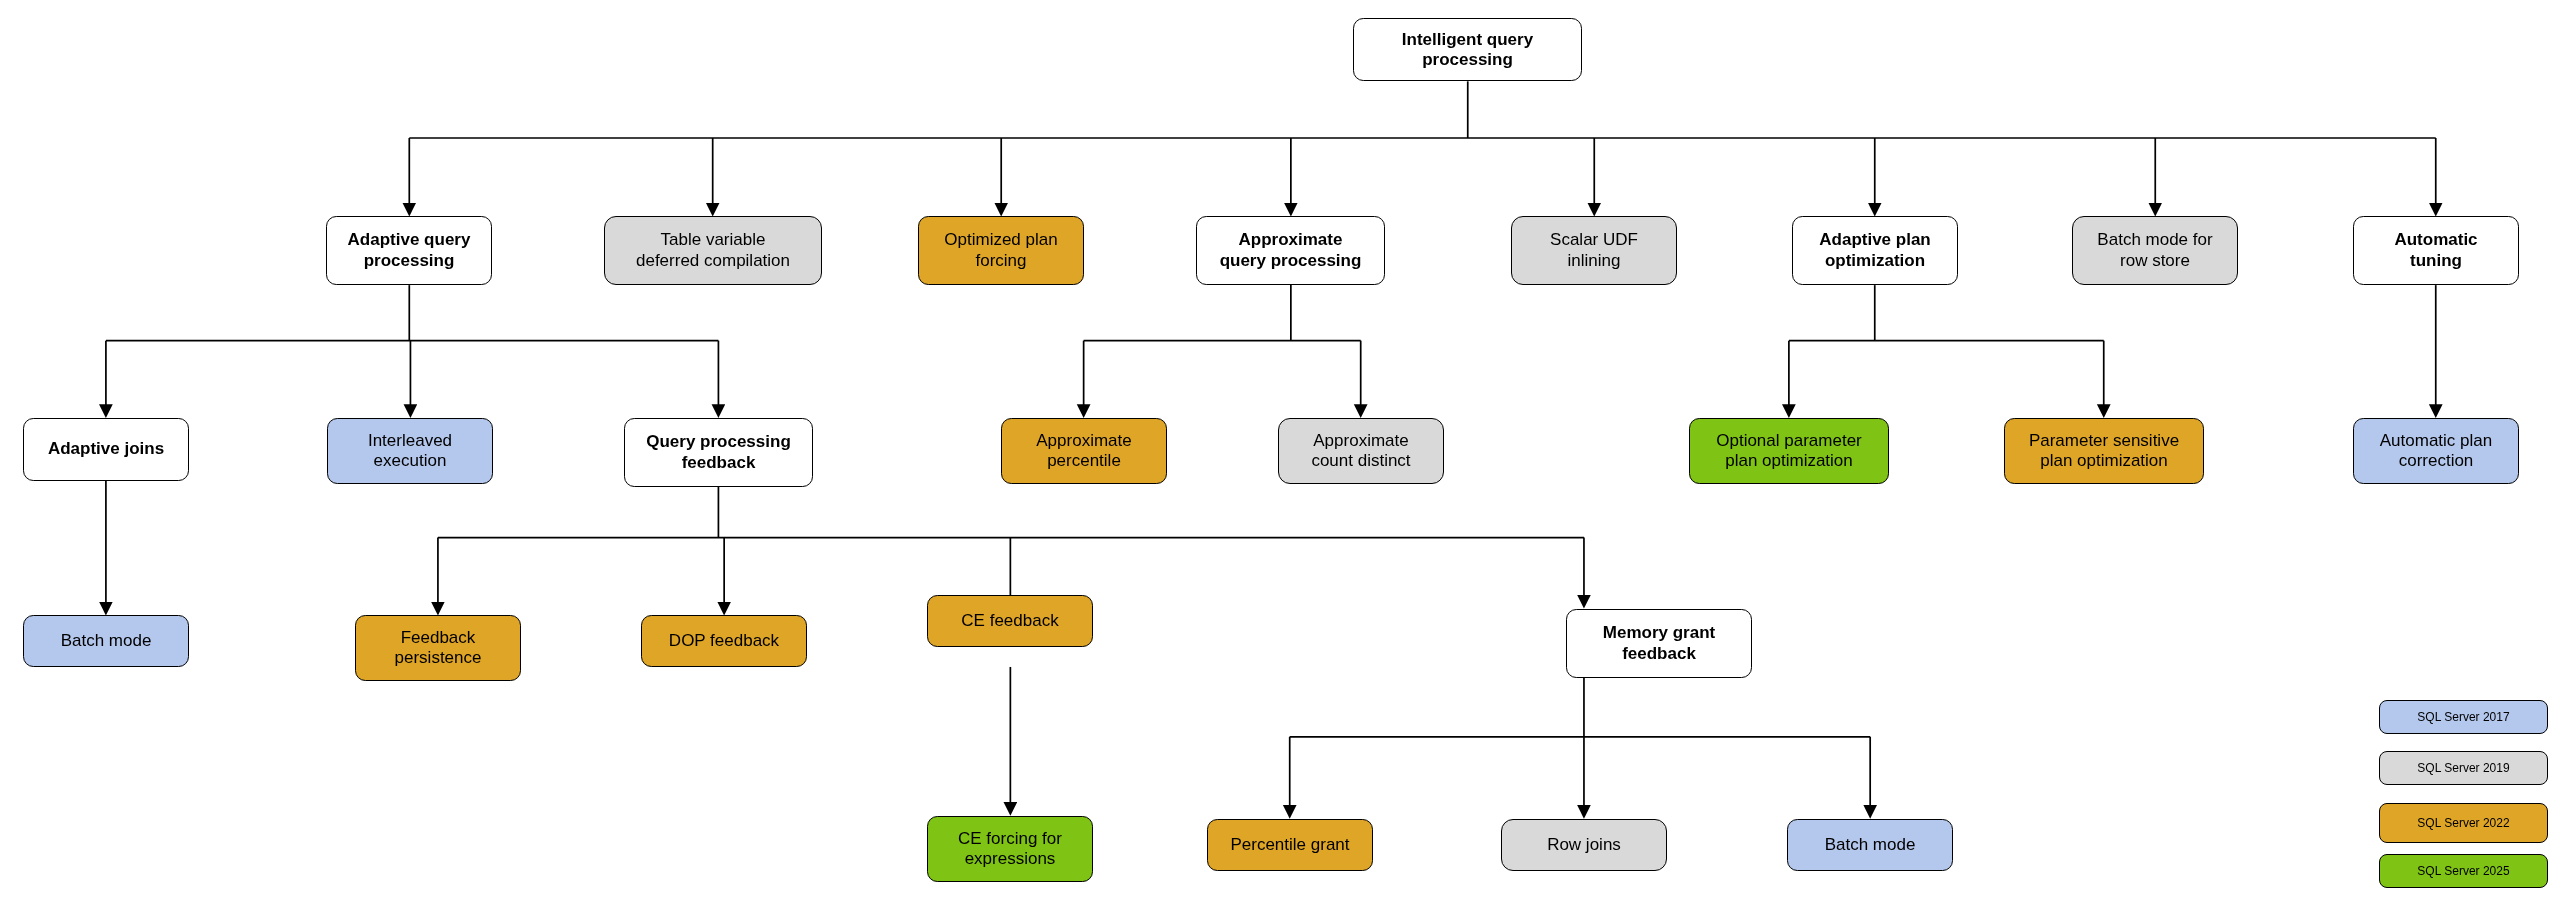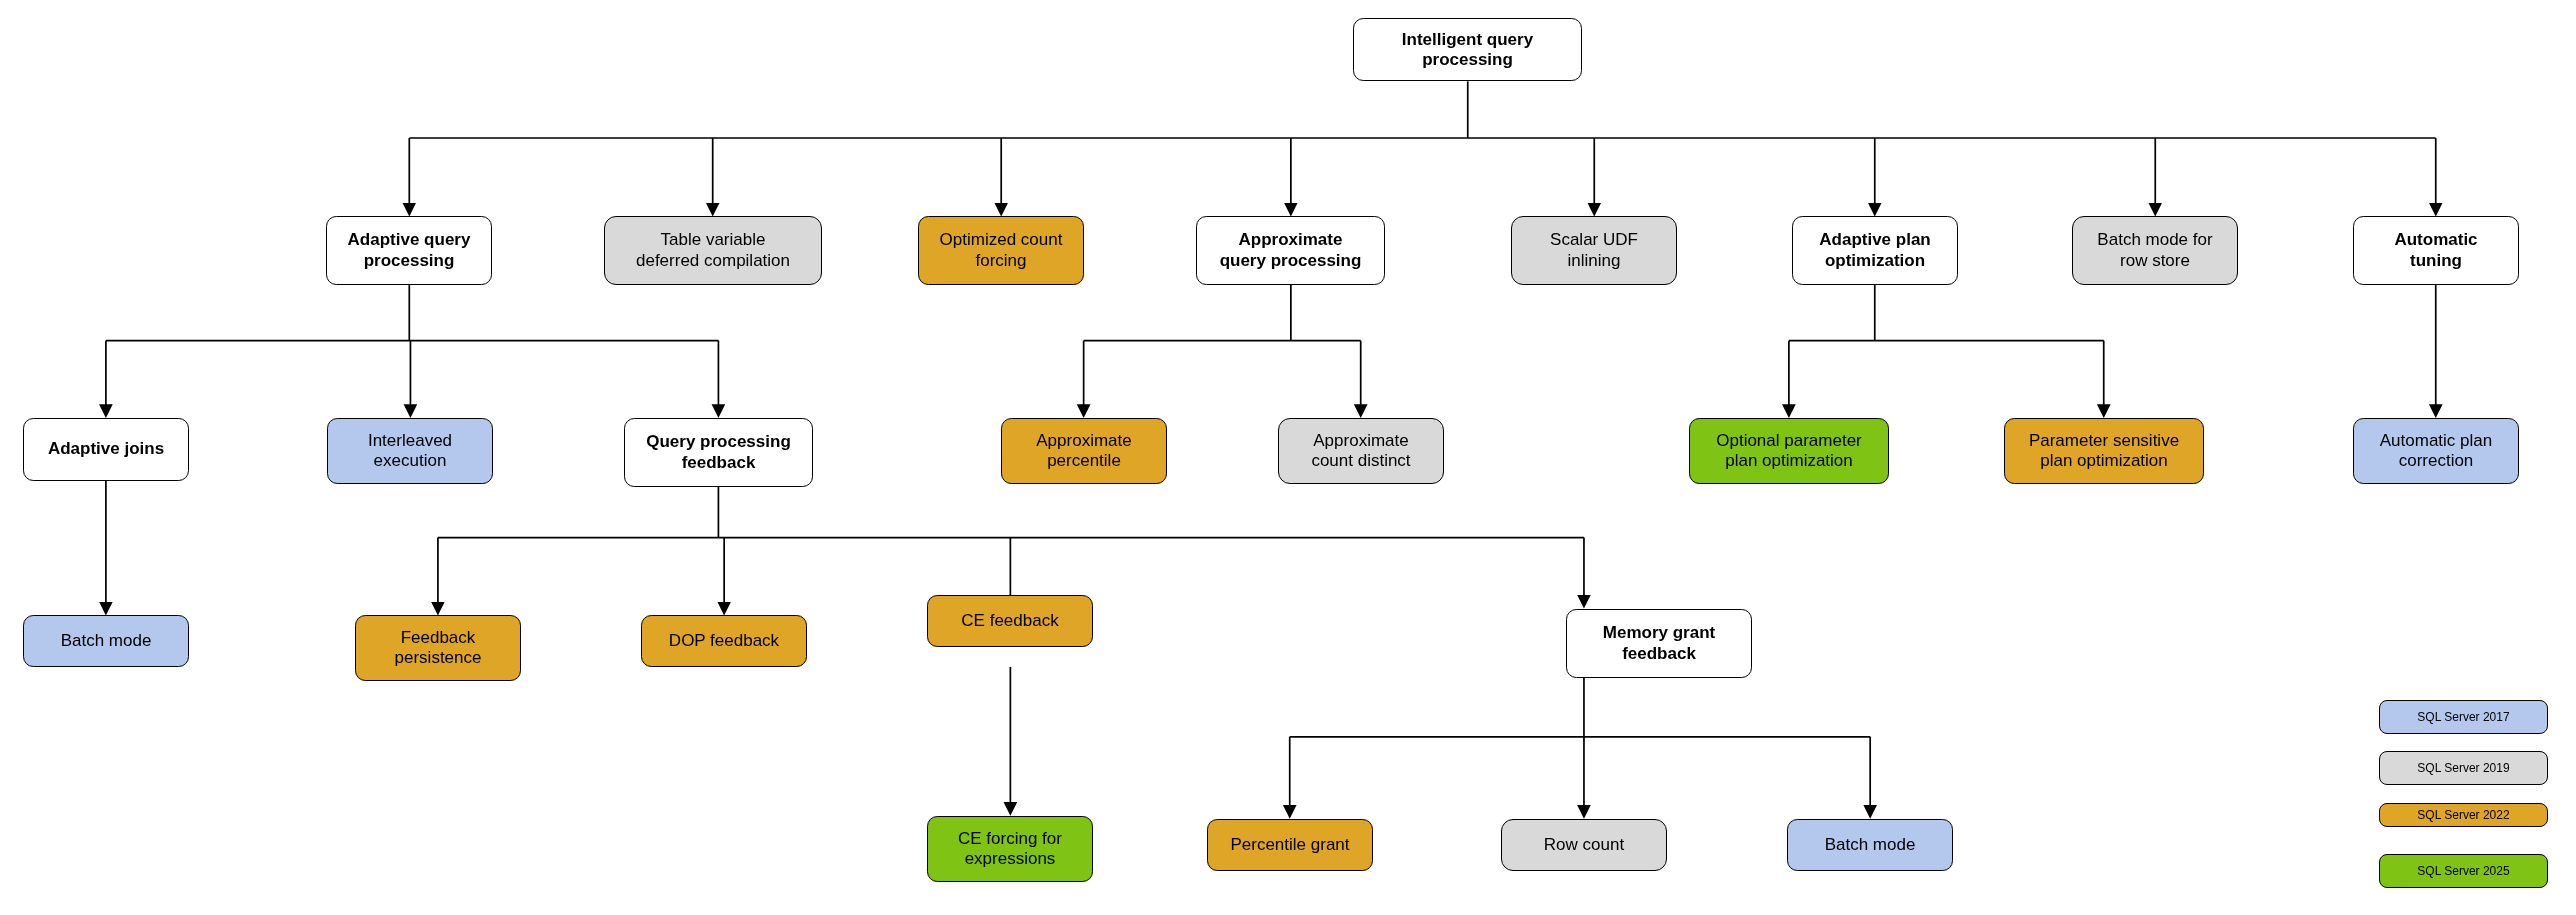--- a/index.html
+++ b/index.html
@@ -90,21 +90,21 @@
         <path d="M2767,1287 L2767,1424" marker-end="url(#arrow)"></path>
         <path d="M3267,1287 L3267,1424" marker-end="url(#arrow)"></path>
       </g>
   </svg>
   <div id="node-layer">
       <div class="node white" style="left: 1353px; top: 18.3px; width: 229px; height: 63px;">Intelligent query processing</div>
       <div class="node white" style="left: 326px; top: 216px; width: 166px; height: 69px;">Adaptive query
 processing</div>
       <div class="node gray" style="left: 604px; top: 216px; width: 218px; height: 69px;">Table variable
 deferred compilation</div>
-      <div class="node orange" style="left: 918px; top: 216px; width: 166px; height: 69px;">Optimized count
+      <div class="node orange" style="left: 918px; top: 216px; width: 166px; height: 69px;">Optimized plan
 forcing</div>
       <div class="node white" style="left: 1196px; top: 216px; width: 189px; height: 69px;">Approximate
 query processing</div>
       <div class="node gray" style="left: 1511px; top: 216px; width: 166px; height: 69px;">Scalar UDF
 inlining</div>
       <div class="node white" style="left: 1792px; top: 216px; width: 166px; height: 69px;">Adaptive plan
 optimization</div>
       <div class="node gray" style="left: 2072px; top: 216px; width: 166px; height: 69px;">Batch mode for
 row store</div>
       <div class="node white" style="left: 2353px; top: 216px; width: 166px; height: 69px;">Automatic
@@ -127,23 +127,23 @@
       <div class="node blue" style="left: 23px; top: 615px; width: 166px; height: 52px;">Batch mode</div>
       <div class="node orange" style="left: 355px; top: 615px; width: 166px; height: 66px;">Feedback
 persistence</div>
       <div class="node orange" style="left: 641px; top: 615px; width: 166px; height: 52px;">DOP feedback</div>
       <div class="node orange" style="left: 927px; top: 595px; width: 166px; height: 52px;">CE feedback</div>
       <div class="node white" style="left: 1566px; top: 609px; width: 186px; height: 69px;">Memory grant
 feedback</div>
       <div class="node green" style="left: 927px; top: 816px; width: 166px; height: 66px;">CE forcing for
 expressions</div>
       <div class="node orange" style="left: 1207px; top: 819px; width: 166px; height: 52px;">Percentile grant</div>
-      <div class="node gray" style="left: 1501px; top: 819px; width: 166px; height: 52px;">Row count</div>
+      <div class="node gray" style="left: 1501px; top: 819px; width: 166px; height: 52px;">Row joins</div>
       <div class="node blue" style="left: 1787px; top: 819px; width: 166px; height: 52px;">Batch mode</div>
     </div>
   <div id="legend-layer">
       <div class="legend-box blue" style="left: 2379px; top: 700px; width: 169px; height: 34px; background: rgb(180, 199, 236);">SQL Server 2017</div>
       <div class="legend-box gray" style="left: 2379px; top: 751px; width: 169px; height: 34px; background: rgb(217, 217, 217);">SQL Server 2019</div>
-      <div class="legend-box orange" style="left: 2379px; top: 803px; width: 169px; height: 24px; background: rgb(223, 165, 38);">SQL Server 2022</div>
+      <div class="legend-box orange" style="left: 2379px; top: 803px; width: 169px; height: 40px; background: rgb(223, 165, 38);">SQL Server 2022</div>
       <div class="legend-box green" style="left: 2379px; top: 854px; width: 169px; height: 34px; background: rgb(127, 195, 20);">SQL Server 2025</div>
     </div>
 </div>
 
 
 </body></html>

